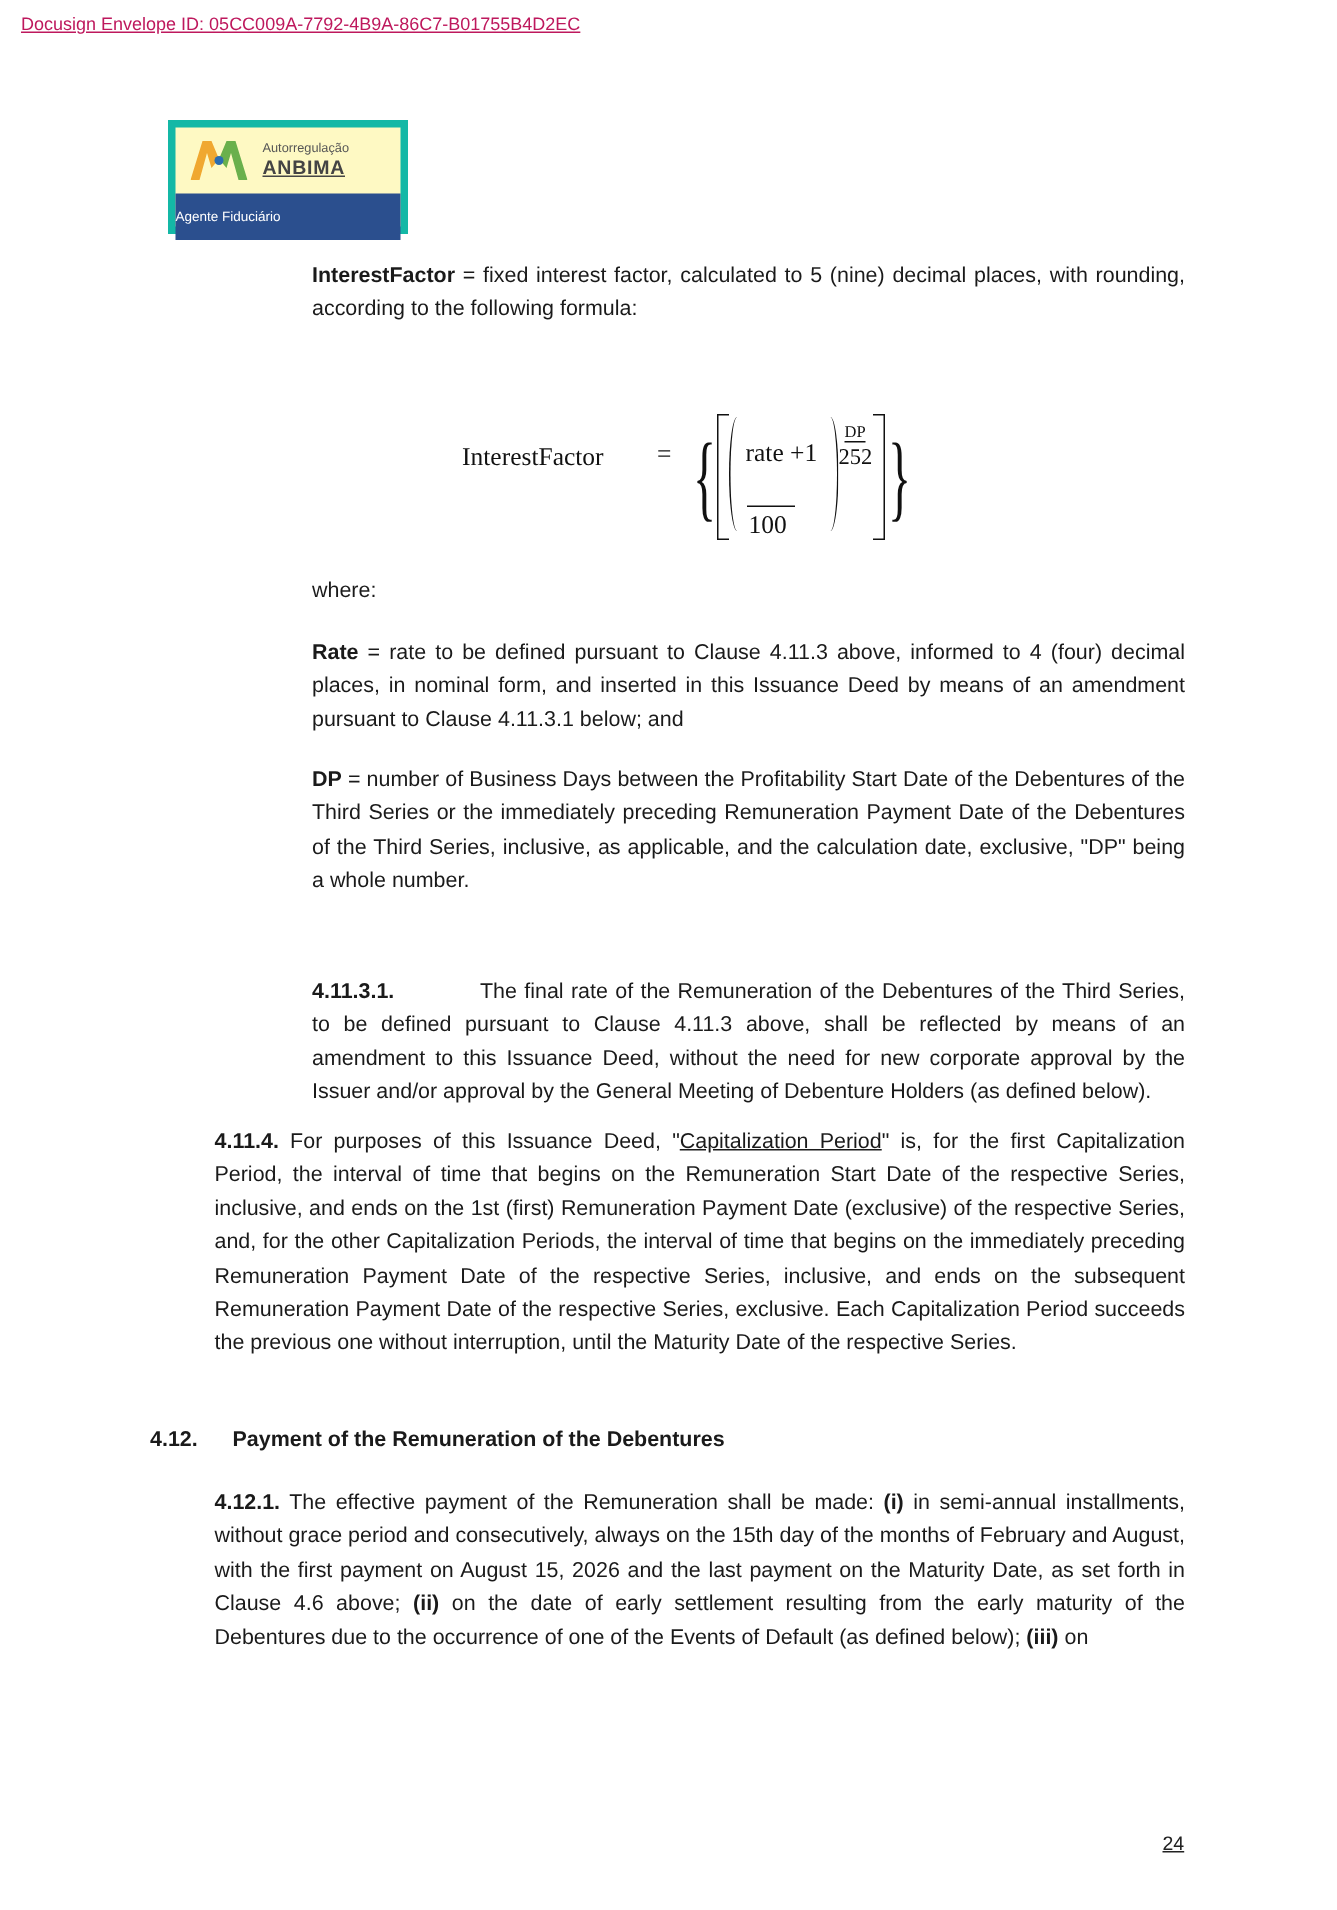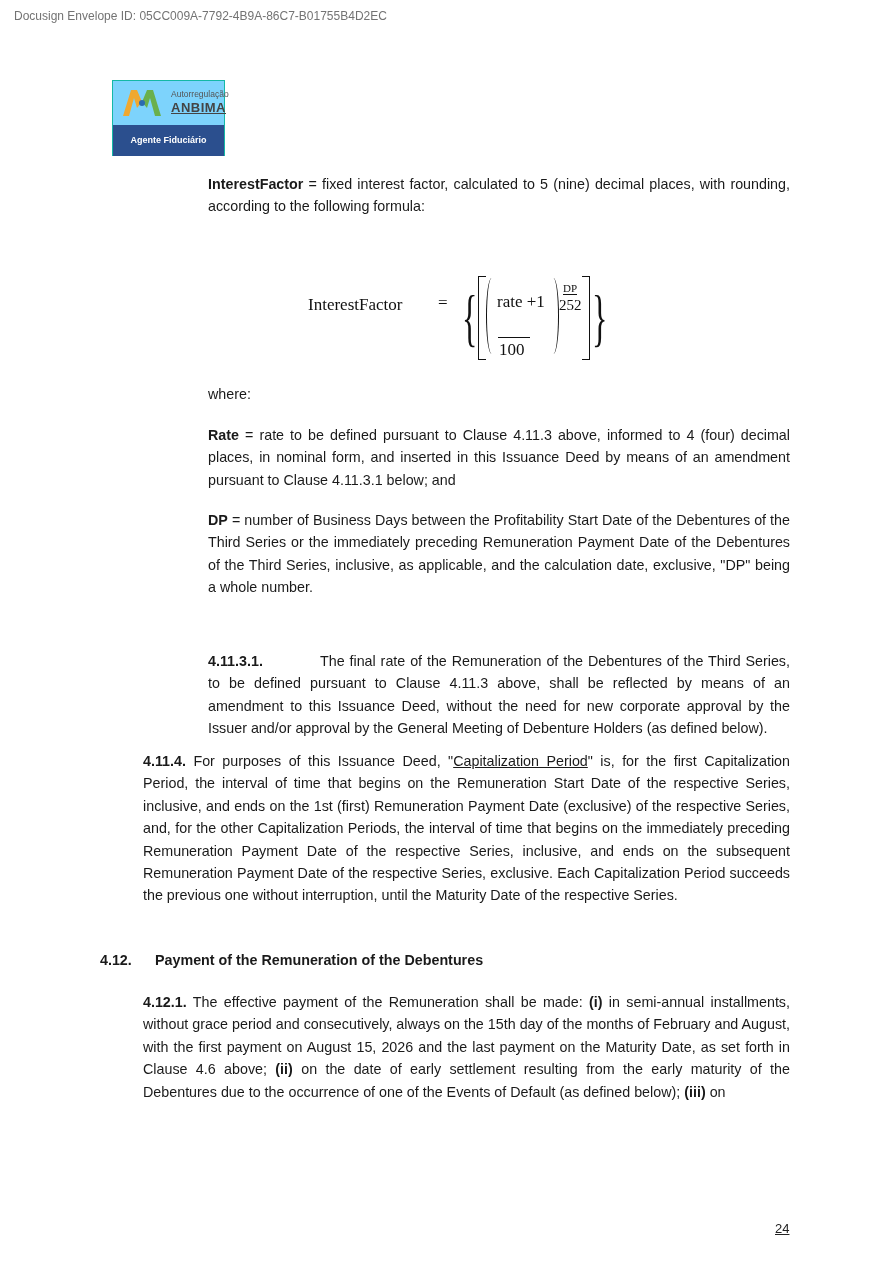--- a/index.html
+++ b/index.html
@@ -1,24 +1,24 @@
 <!DOCTYPE html>
 <html><head>
 <meta charset="utf-8">
 <style>
   html, body { margin: 0; padding: 0; background: #ffffff; }
   body { width: 891px; height: 1273px; position: relative; overflow: hidden;
          font-family: "Liberation Sans", sans-serif; color: #1a1a1a; }
-  .envelope { position: absolute; left: 14px; top: 9px; font-size: 12px; color: #737373;
-              font-family: "Liberation Sans", sans-serif; }
-  .logo { position: absolute; left: 112px; top: 80px; width: 113px; height: 76px;
-          border: 1px solid #14b8a6; box-sizing: border-box; background: #7dd3fc; }
+  .envelope { position: absolute; left: 14px; top: 9px; font-size: 12px; color: #be185d;
+              font-family: "Liberation Sans", sans-serif; text-decoration: underline; }
+  .logo { position: absolute; left: 112px; top: 80px; width: 160px; height: 76px;
+          border: 5px solid #14b8a6; box-sizing: border-box; background: #fef9c3; }
   .logo .top { position: absolute; left: 0; top: 0; width: 100%; height: 44px; }
   .logo .bottom { position: absolute; left: 0; top: 44px; width: 100%; height: 31px; background: #2b4f8e;
-                  color: #fff; font-size: 9px; font-weight: bold; text-align: center; line-height: 31px;
+                  color: #fff; font-size: 9px; font-weight: normal; text-align: left; line-height: 31px;
                   font-family: "Liberation Sans", sans-serif; }
   .logo .mark { position: absolute; left: 10px; top: 9px; width: 38px; height: 26px; }
   .logo .t1 { position: absolute; left: 58px; top: 8px; font-size: 8.5px; color: #555; }
   .logo .t2 { position: absolute; left: 58px; top: 19px; font-size: 13px; font-weight: bold; color: #444; letter-spacing: 0.5px; text-decoration: underline; }
 
   .p { position: absolute; font-family: "Liberation Sans", sans-serif; font-size: 14.3px; line-height: 22.4px;
        text-align: justify; color: #1a1a1a; }
   .p b { font-weight: bold; }
   .ind { left: 208px; width: 582px; }
   .ind2 { left: 143px; width: 647px; }

